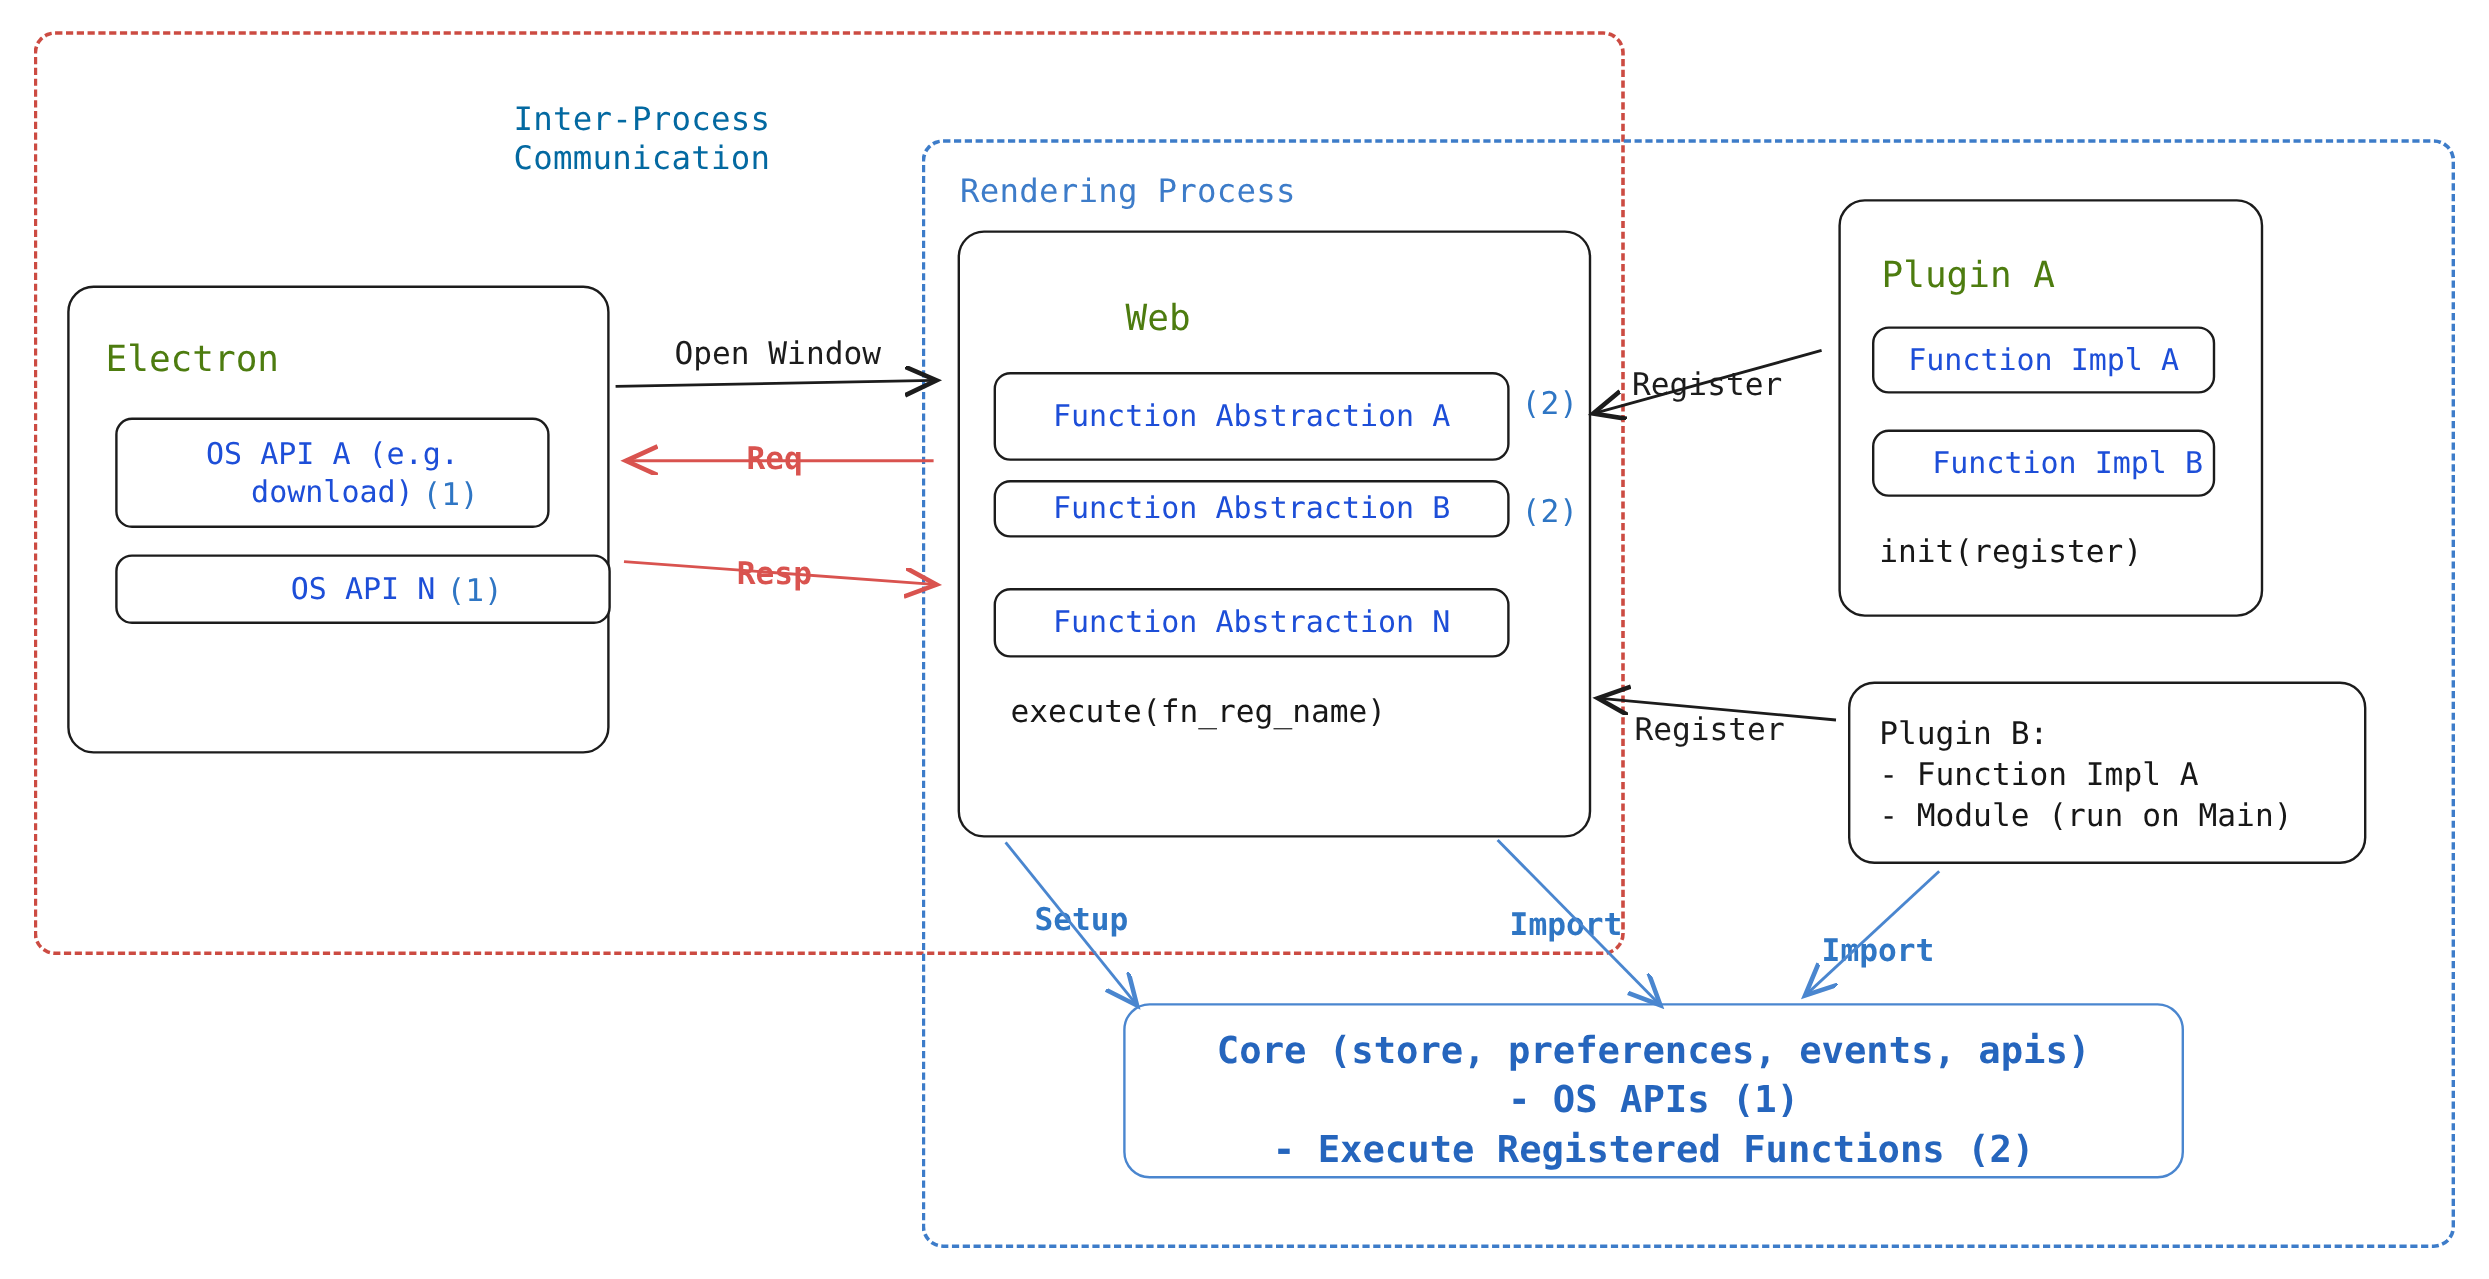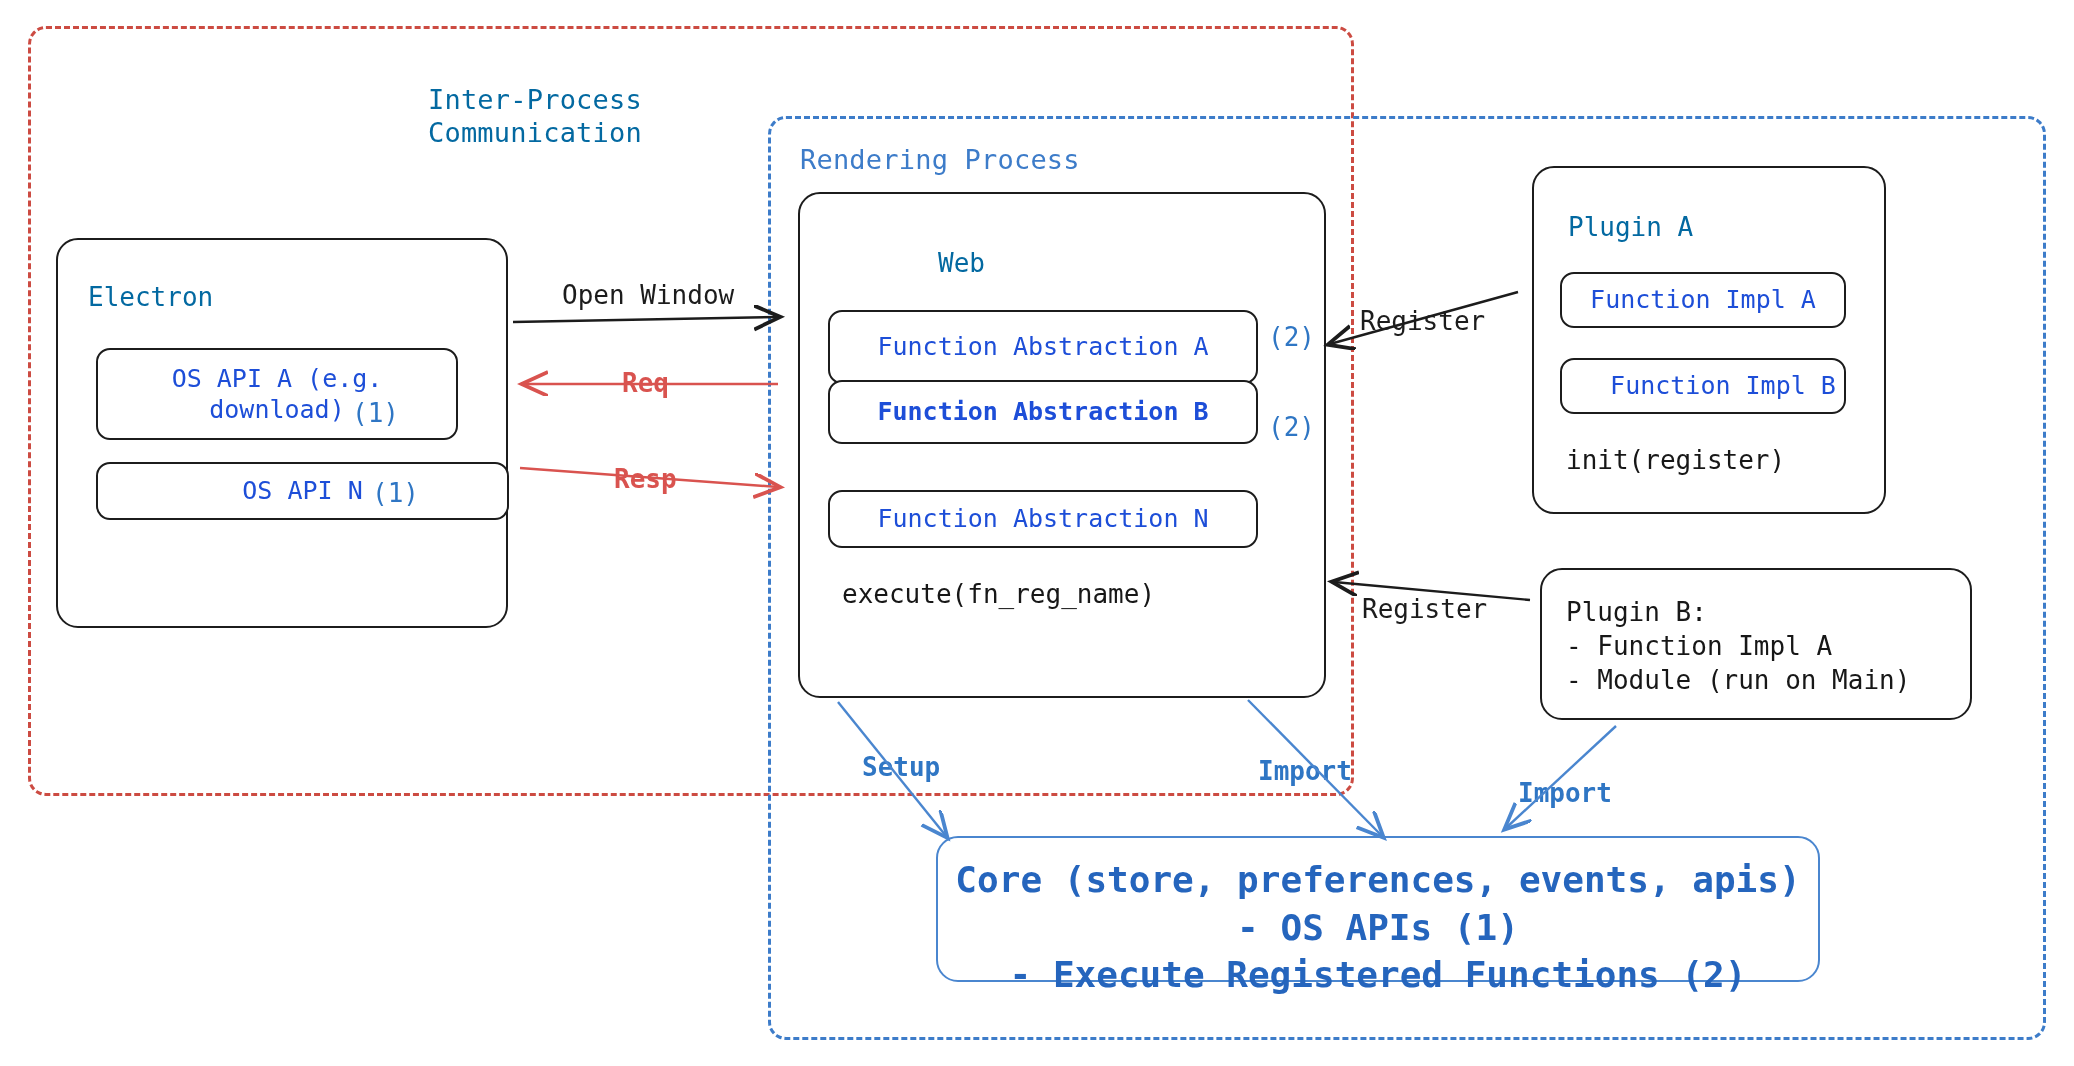--- a/index.html
+++ b/index.html
@@ -76,22 +76,22 @@
     align-items: center;
     justify-content: center;
     text-align: center;
     font-size: 25px;
     color: #1d4ed8;
     line-height: 1.25;
     white-space: pre;
   }
   .box-title {
     position: absolute;
-    font-size: 26px;
-    color: #0369a1;
+    font-size: 30px;
+    color: #4d7c0f;
     white-space: pre;
   }
   .box-text {
     position: absolute;
     font-size: 26px;
     color: #171717;
     white-space: pre;
     line-height: 1.3;
   }
   .marker {
@@ -103,21 +103,21 @@
   
   #electron-box  { left: 56px;  top: 238px; width: 452px; height: 390px; }
   #electron-title{ left: 88px;  top: 282px; }
   #osapi-a       { left: 96px;  top: 348px; width: 362px; height: 92px; }
   #osapi-n       { left: 96px;  top: 462px; width: 413px; height: 58px; justify-content: center; }
 
   
   #web-box   { left: 798px; top: 192px; width: 528px; height: 506px; }
   #web-title { left: 938px; top: 248px; }
   #fa-a      { left: 828px; top: 310px; width: 430px; height: 74px; }
-  #fa-b      { left: 828px; top: 380px; width: 430px; height: 64px; font-weight: bold; }
+  #fa-b      { left: 828px; top: 400px; width: 430px; height: 48px; }
   #fa-n      { left: 828px; top: 490px; width: 430px; height: 58px; }
   #execute   { left: 842px; top: 578px; }
   #mark-fa-a { left: 1268px; top: 322px; }
   #mark-fa-b { left: 1268px; top: 412px; }
 
   
   #plugina-box   { left: 1532px; top: 166px; width: 354px; height: 348px; }
   #plugina-title { left: 1568px; top: 212px; }
   #impl-a        { left: 1560px; top: 272px; width: 286px; height: 56px; }
   #impl-b        { left: 1560px; top: 358px; width: 286px; height: 56px; padding-left: 40px; }
@@ -140,21 +140,21 @@
     background: #ffffff;
   }
   #core-text {
     position: absolute;
     left: 936px;
     top: 856px;
     width: 884px;
     text-align: center;
     color: #2565bd;
     font-weight: bold;
-    font-size: 36px;
+    font-size: 31px;
     line-height: 1.32;
     white-space: pre;
   }
 
   
   .conn-label {
     position: absolute;
     font-size: 26px;
     white-space: pre;
   }

